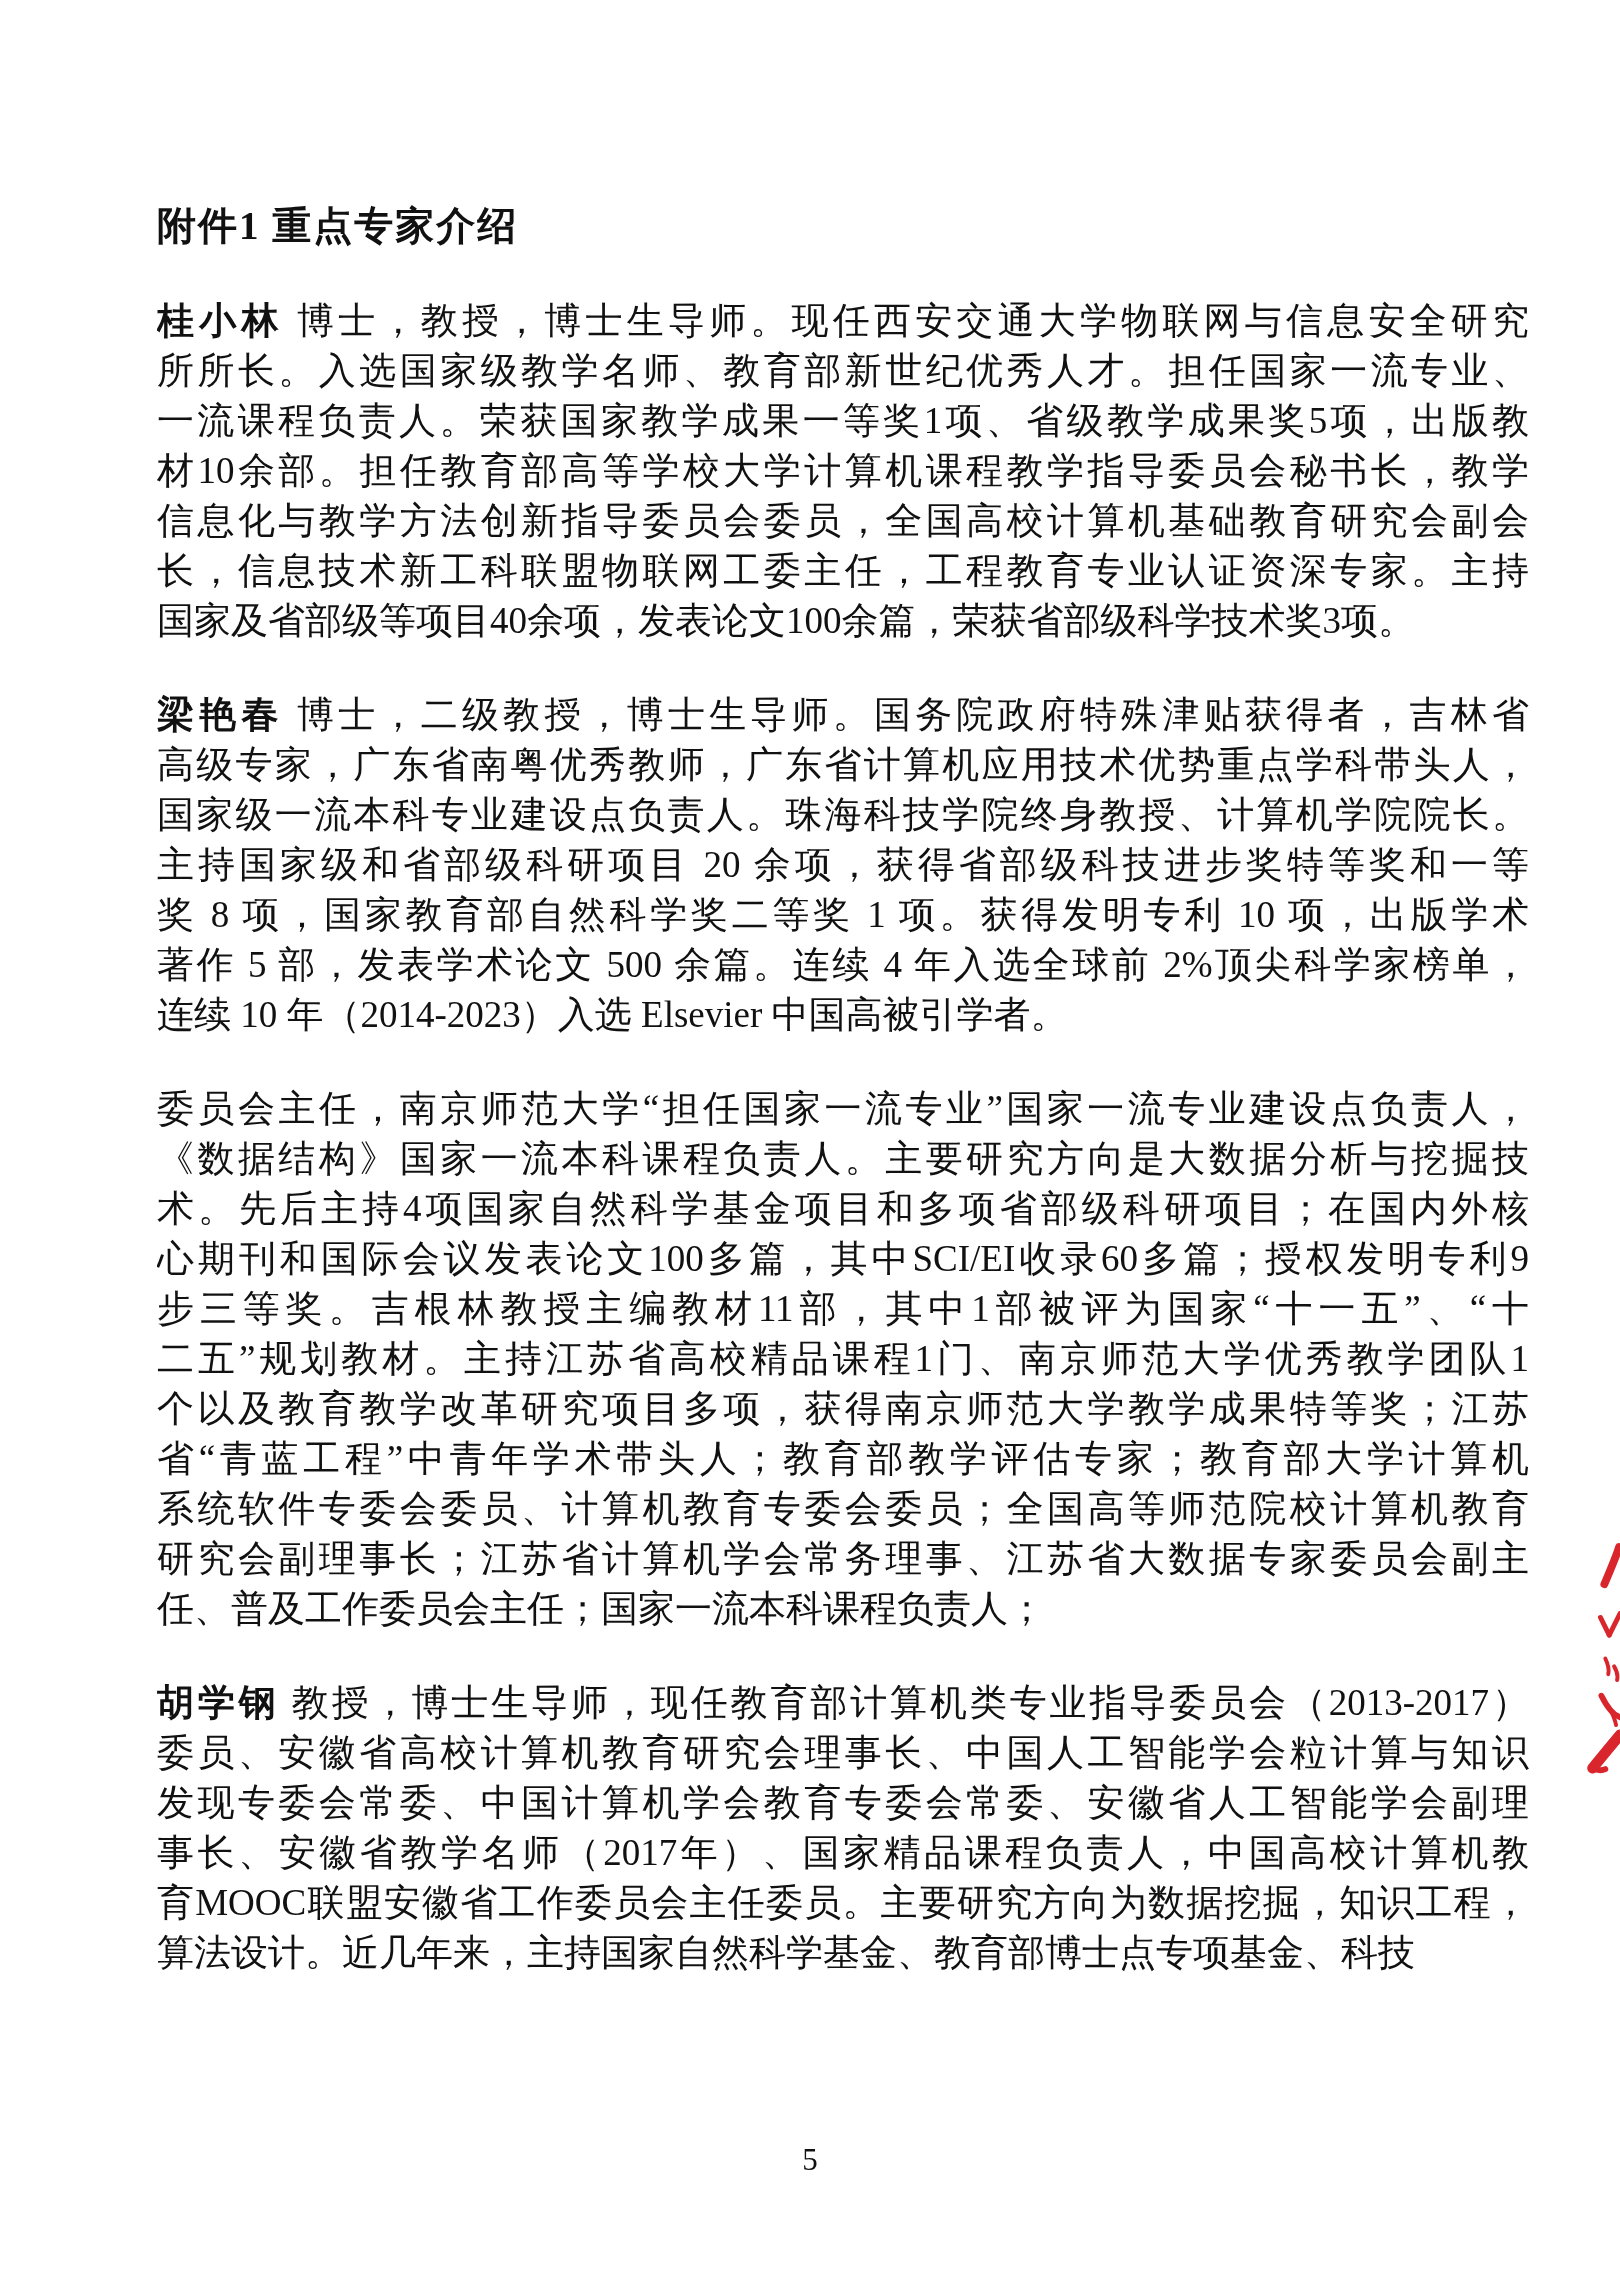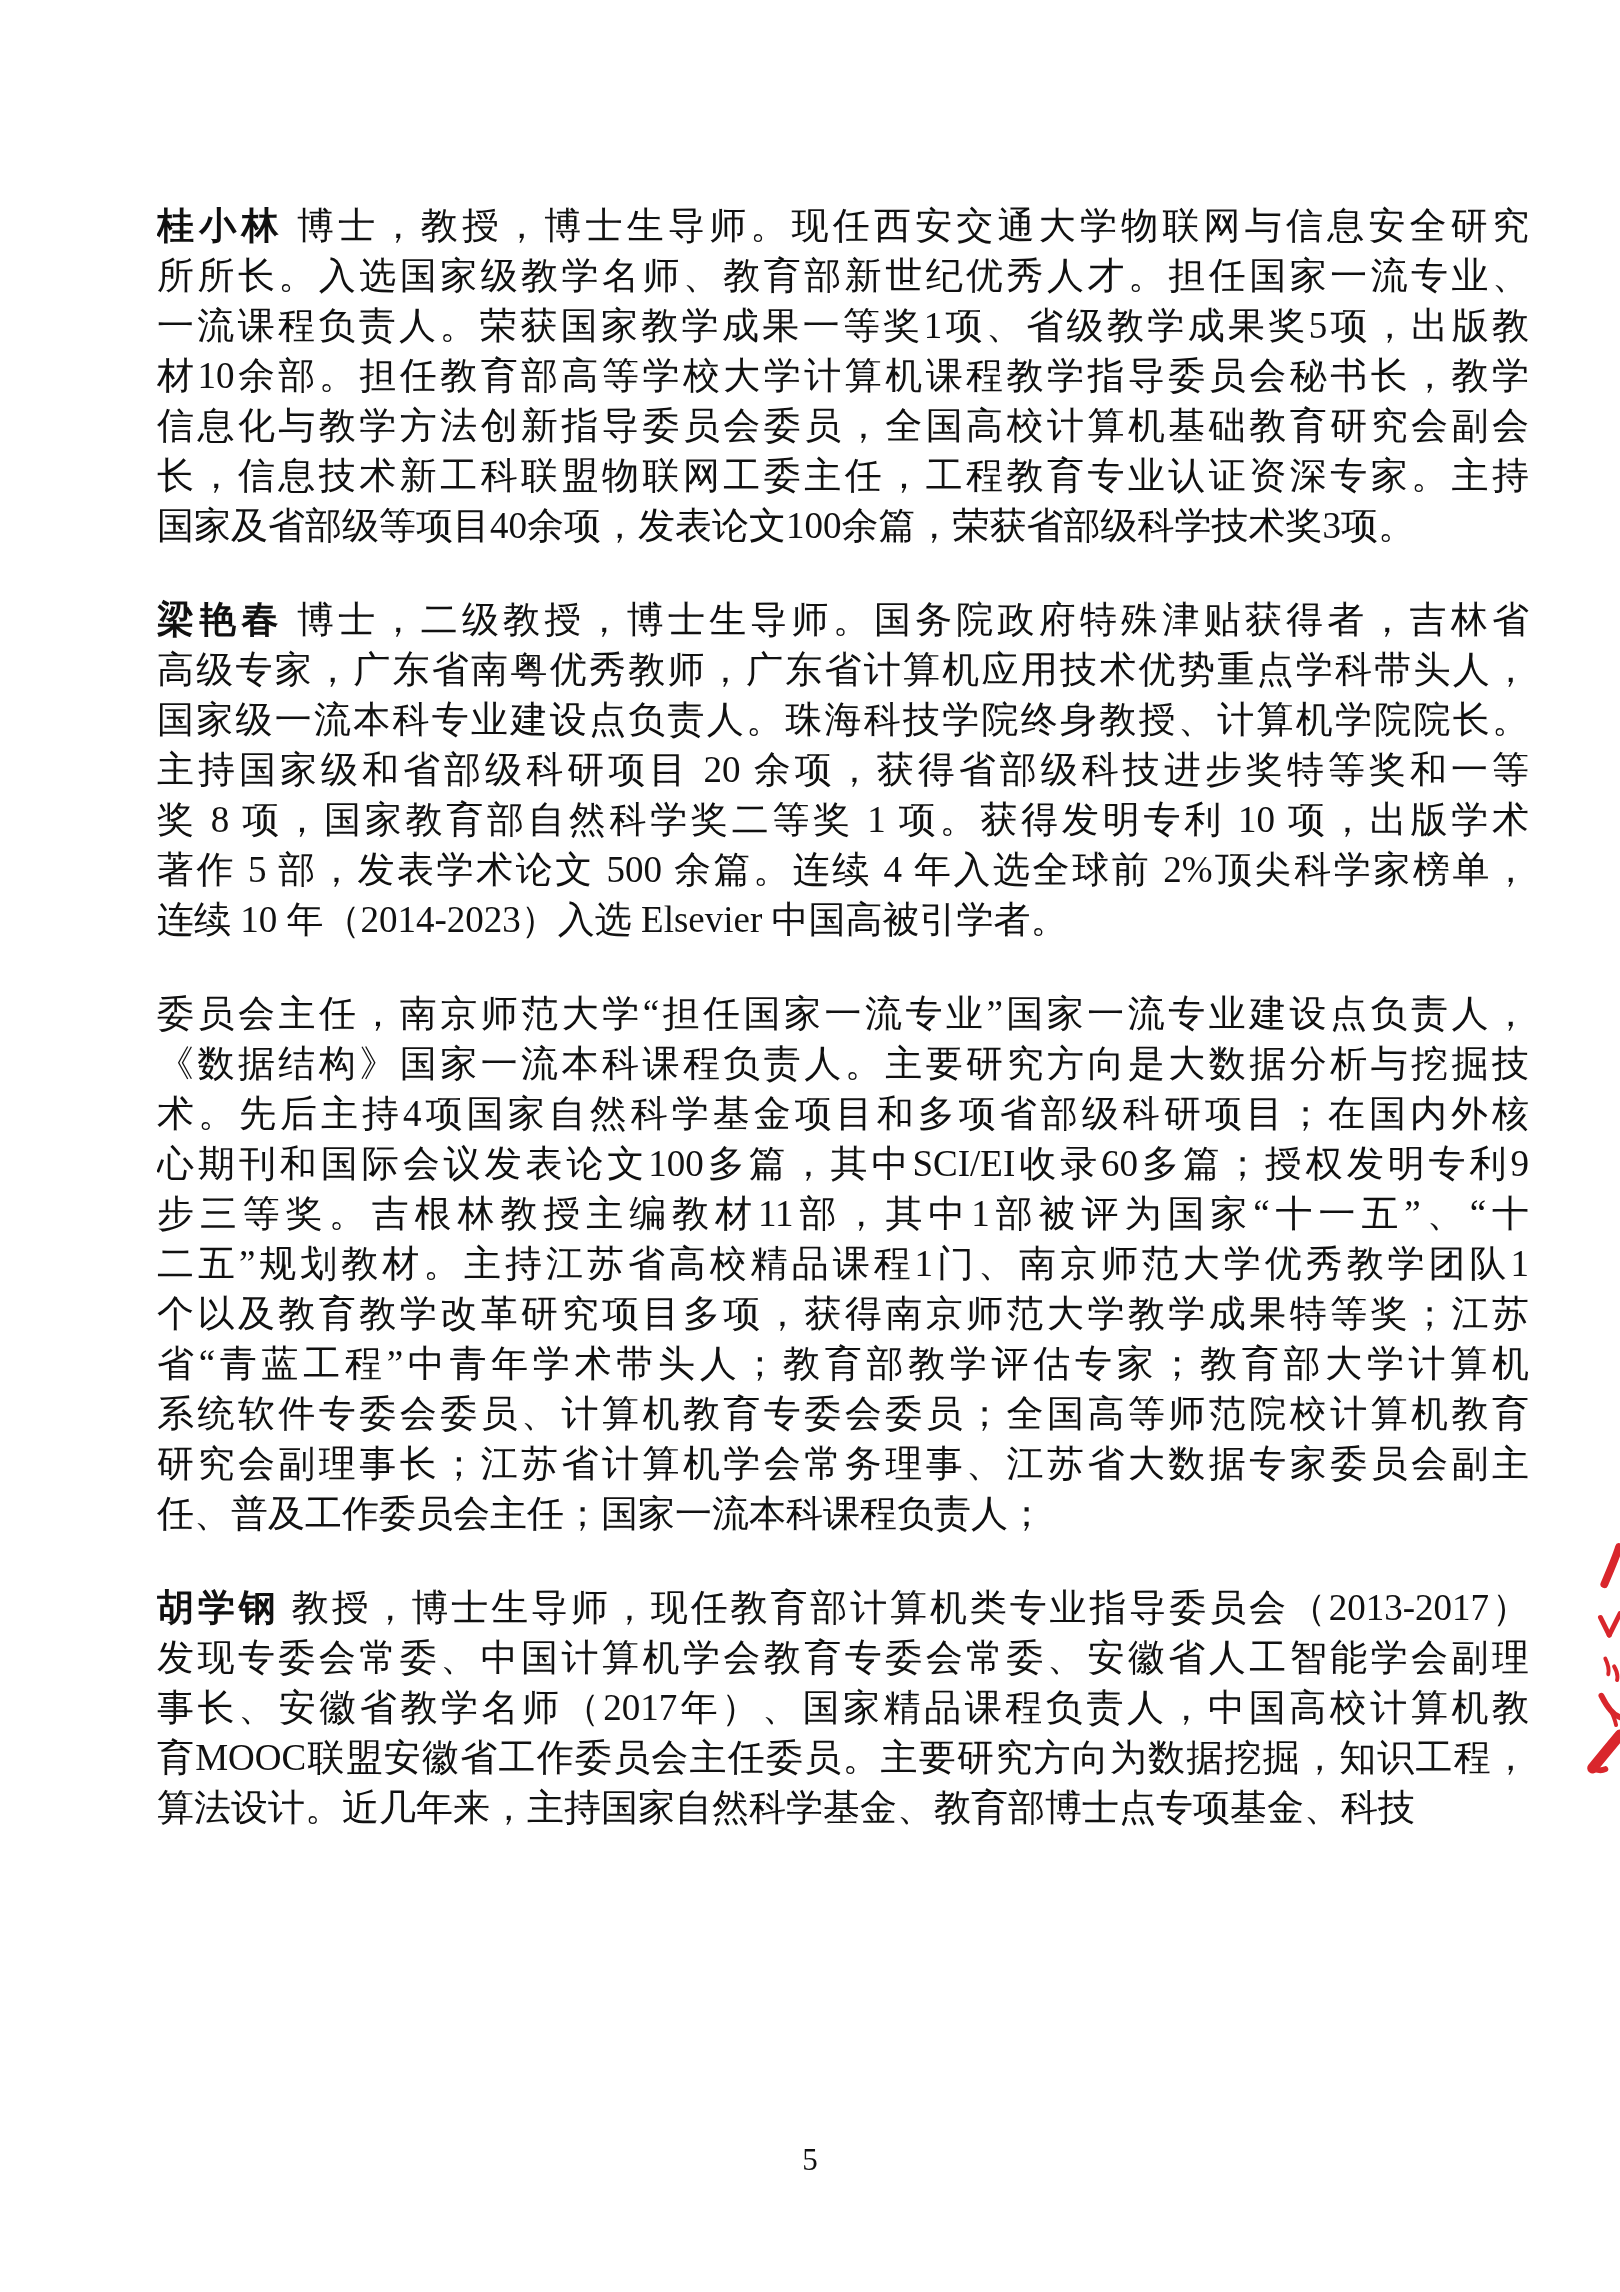--- a/index.html
+++ b/index.html
@@ -66,20 +66,21 @@
     height: 240px;
     pointer-events: none;
   }
 </style>
 </head>
 <body>
 
 <div class="page">
 
   <div class="content">
+    <h1 class="heading">附件1 重点专家介绍</h1>
     <div id="paragraphs">
         <div class="para">
           <div class="line"><span class="expert-name">桂小林</span> 博士，教授，博士生导师。现任西安交通大学物联网与信息安全研究</div>
           <div class="line">所所长。入选国家级教学名师、教育部新世纪优秀人才。担任国家一流专业、</div>
           <div class="line">一流课程负责人。荣获国家教学成果一等奖1项、省级教学成果奖5项，出版教</div>
           <div class="line">材10余部。担任教育部高等学校大学计算机课程教学指导委员会秘书长，教学</div>
           <div class="line">信息化与教学方法创新指导委员会委员，全国高校计算机基础教育研究会副会</div>
           <div class="line">长，信息技术新工科联盟物联网工委主任，工程教育专业认证资深专家。主持</div>
           <div class="line last">国家及省部级等项目40余项，发表论文100余篇，荣获省部级科学技术奖3项。</div>
         </div>
@@ -100,20 +101,21 @@
           <div class="line">步三等奖。吉根林教授主编教材11部，其中1部被评为国家“十一五”、“十</div>
           <div class="line">二五”规划教材。主持江苏省高校精品课程1门、南京师范大学优秀教学团队1</div>
           <div class="line">个以及教育教学改革研究项目多项，获得南京师范大学教学成果特等奖；江苏</div>
           <div class="line">省“青蓝工程”中青年学术带头人；教育部教学评估专家；教育部大学计算机</div>
           <div class="line">系统软件专委会委员、计算机教育专委会委员；全国高等师范院校计算机教育</div>
           <div class="line">研究会副理事长；江苏省计算机学会常务理事、江苏省大数据专家委员会副主</div>
           <div class="line last">任、普及工作委员会主任；国家一流本科课程负责人；</div>
         </div>
         <div class="para">
           <div class="line"><span class="expert-name">胡学钢</span> 教授，博士生导师，现任教育部计算机类专业指导委员会（2013-2017）</div>
+          <div class="line">委员、安徽省高校计算机教育研究会理事长、中国人工智能学会粒计算与知识</div>
           <div class="line">发现专委会常委、中国计算机学会教育专委会常委、安徽省人工智能学会副理</div>
           <div class="line">事长、安徽省教学名师（2017年）、国家精品课程负责人，中国高校计算机教</div>
           <div class="line">育MOOC联盟安徽省工作委员会主任委员。主要研究方向为数据挖掘，知识工程，</div>
           <div class="line last">算法设计。近几年来，主持国家自然科学基金、教育部博士点专项基金、科技</div>
         </div>
       </div>
   </div>
 
   <svg class="redmark" viewBox="0 0 46 245" xmlns="http://www.w3.org/2000/svg">
     <g fill="none" stroke-linecap="round">

